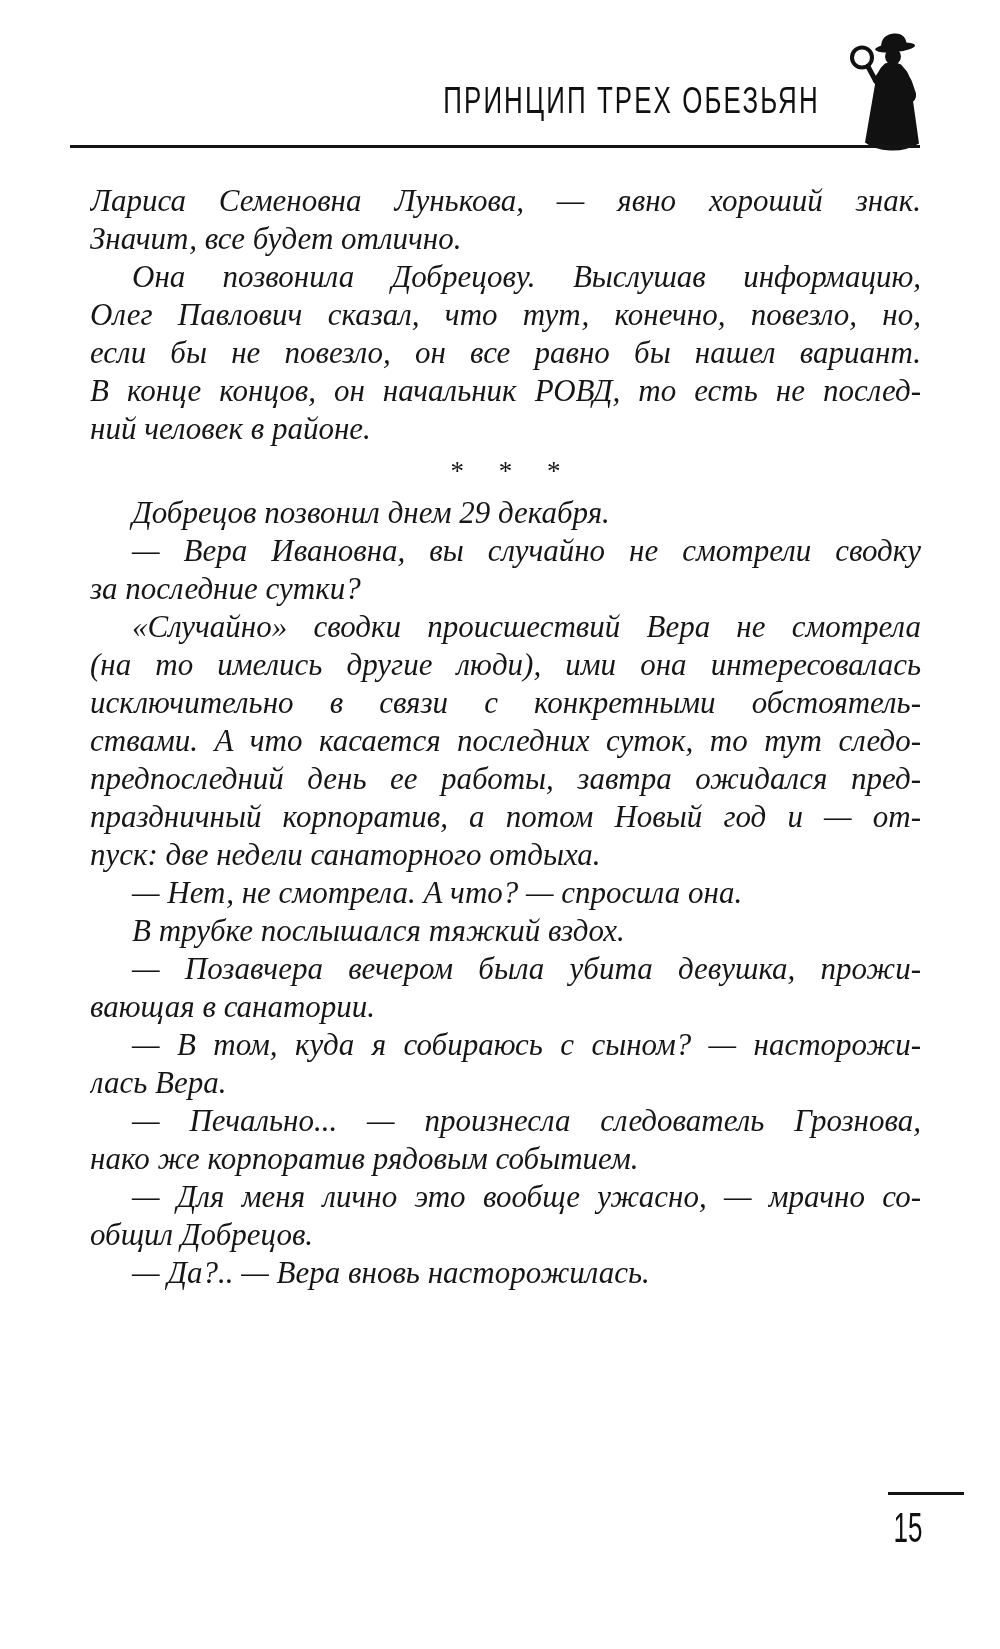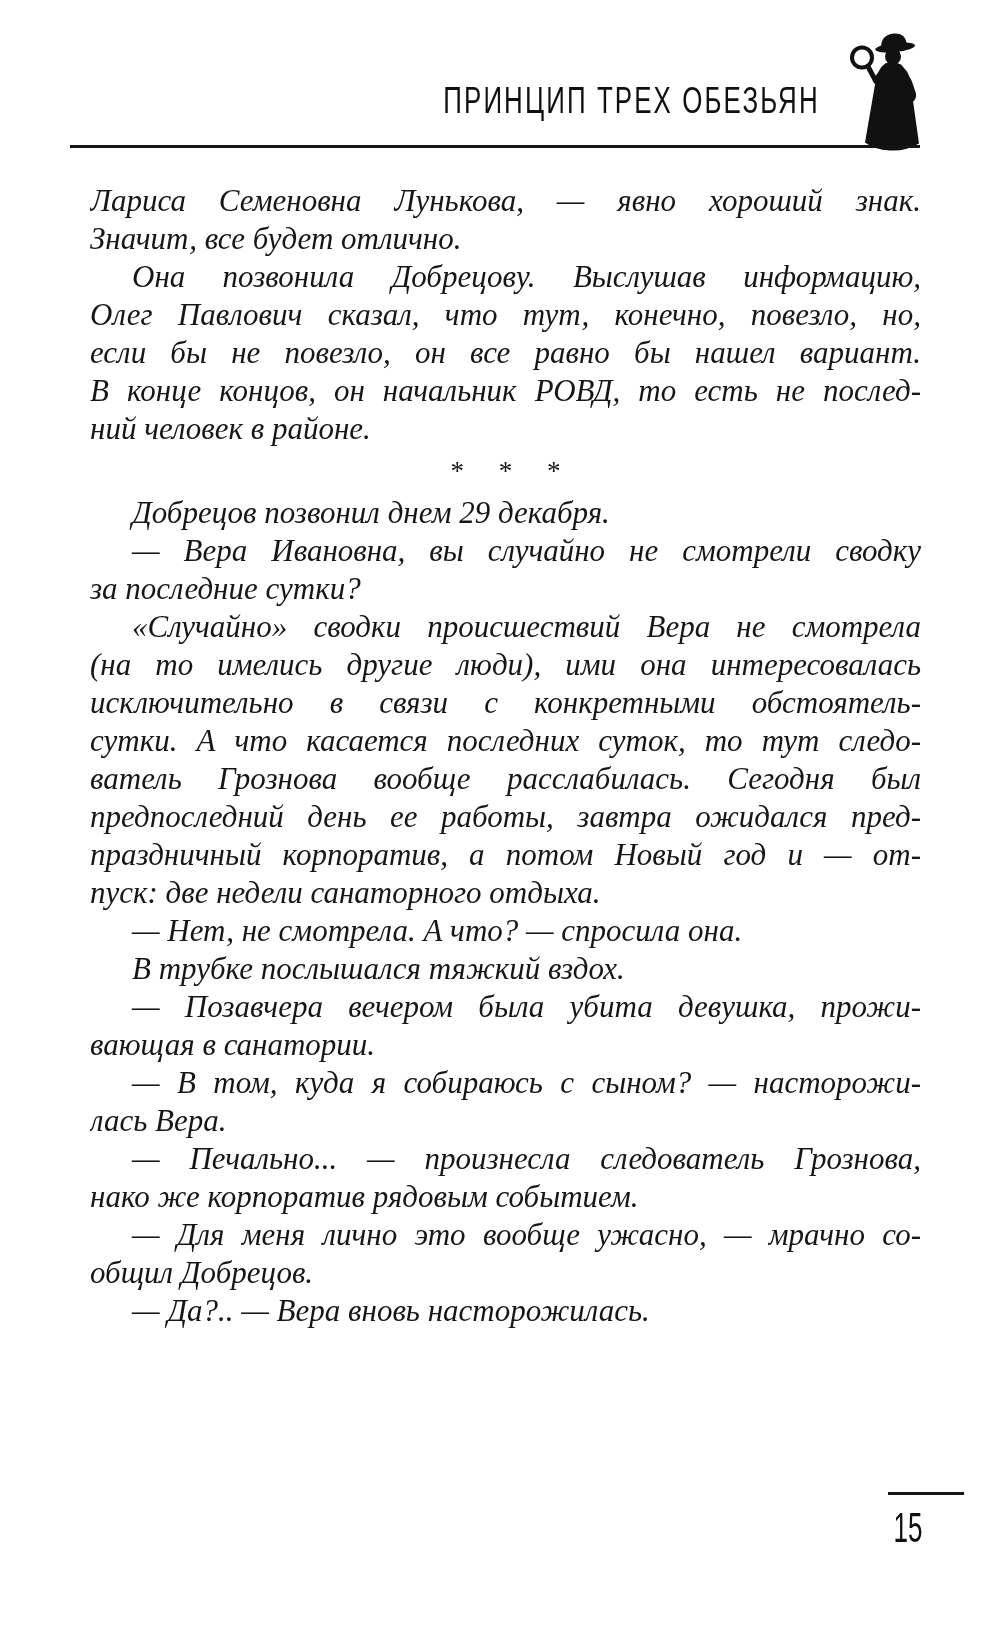--- a/index.html
+++ b/index.html
@@ -145,22 +145,21 @@
 
     <div>
       <div class="line indent">— Вера Ивановна, вы случайно не смотрели сводку</div>
       <div class="line last">за последние сутки?</div>
     </div>
 
     <div>
       <div class="line indent">«Случайно» сводки происшествий Вера не смотрела</div>
       <div class="line">(на то имелись другие люди), ими она интересовалась</div>
       <div class="line">исключительно в связи с конкретными обстоятель-</div>
-      <div class="line">сутки. А что касается последних суток, то тут следо-</div>
-      <div class="line">ватель Грознова вообще расслабилась. Сегодня был</div>
+      <div class="line">ствами. А что касается последних суток, то тут следо-</div>
       <div class="line">предпоследний день ее работы, завтра ожидался пред-</div>
       <div class="line">праздничный корпоратив, а потом Новый год и — от-</div>
       <div class="line last">пуск: две недели санаторного отдыха.</div>
     </div>
 
     <div>
       <div class="line indent last">— Нет, не смотрела. А что? — спросила она.</div>
     </div>
 
     <div>

